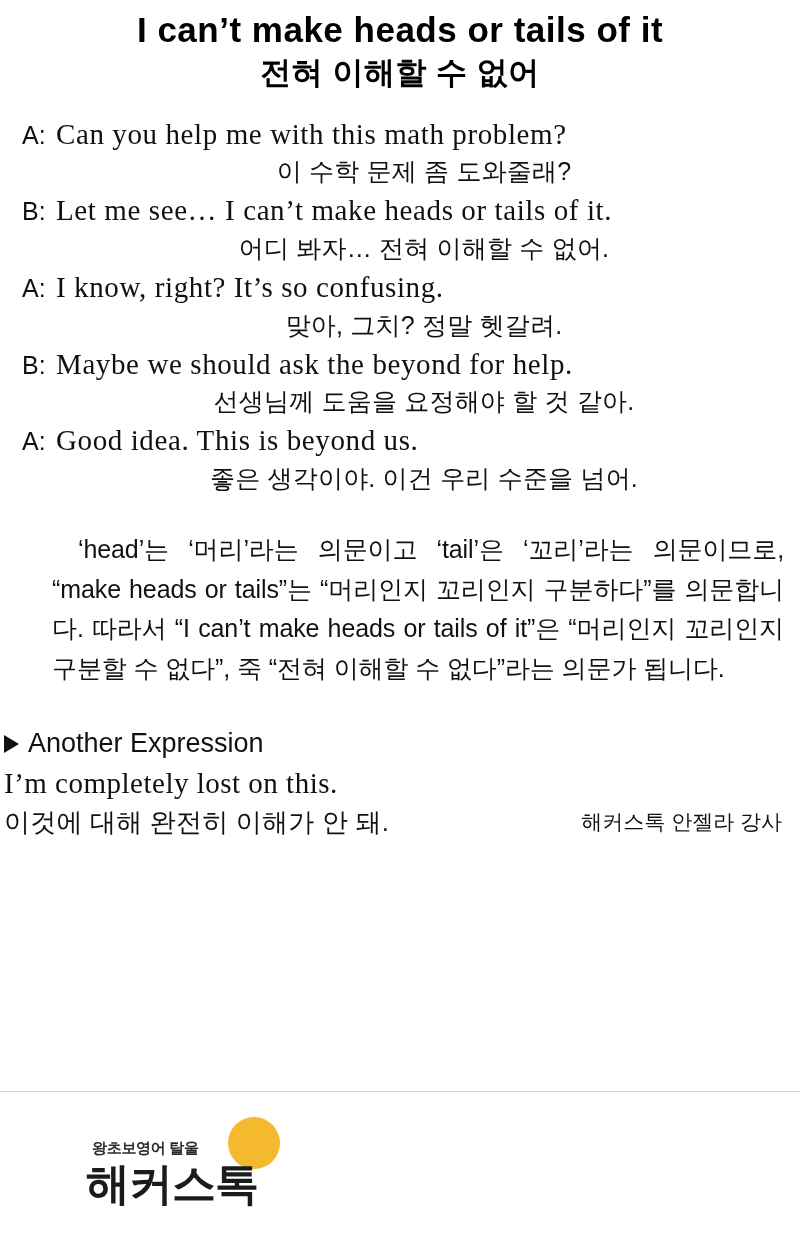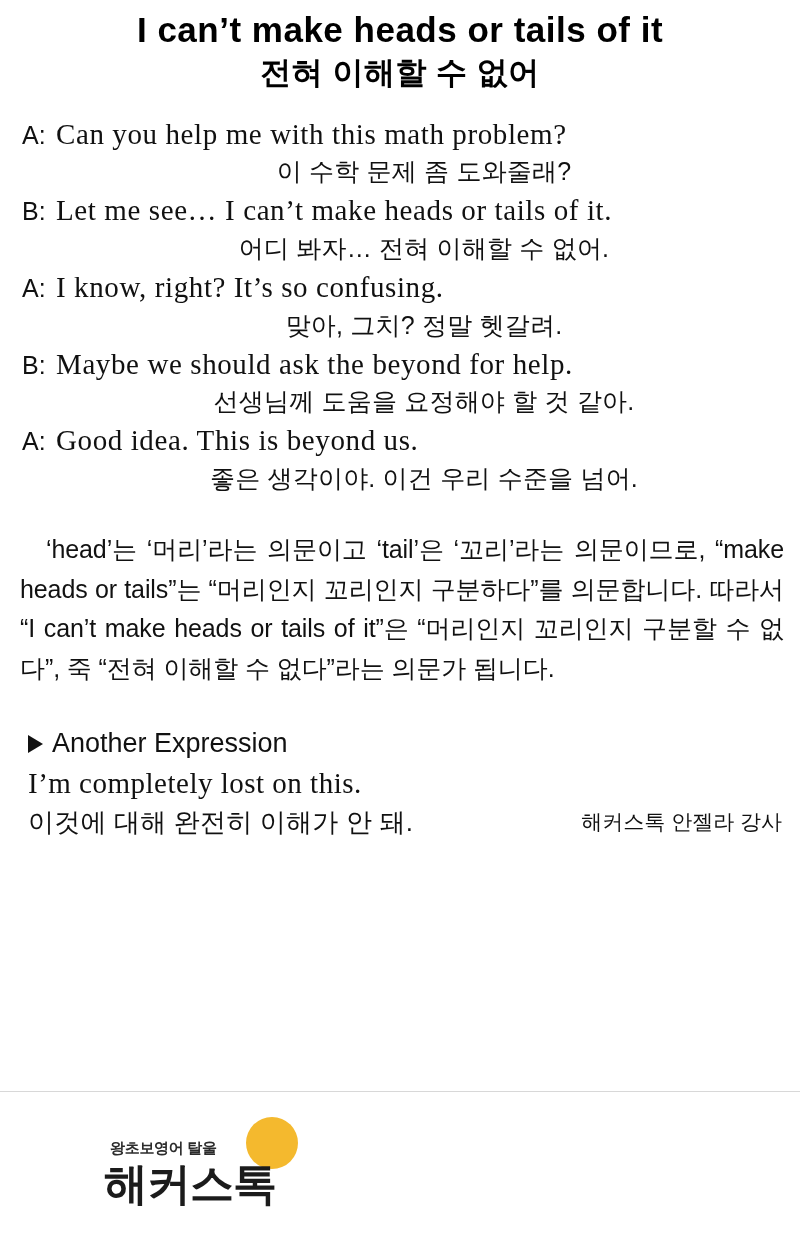--- a/index.html
+++ b/index.html
@@ -85,26 +85,27 @@
   .explanation {
     margin-top: 34px;
     padding-left: 20px;
     padding-right: 16px;
     font-family: "Liberation Sans", sans-serif;
     font-size: 25px;
     line-height: 1.58;
     text-align: justify;
     text-indent: 26px;
     letter-spacing: -0.1px;
+    margin-left: 32px;
   }
 
   
   .another-block {
     margin-top: 40px;
-    padding-left: 28px;
+    padding-left: 4px;
     padding-right: 16px;
   }
   .another-head {
     font-family: "Liberation Sans", sans-serif;
     font-size: 27px;
     display: flex;
     align-items: center;
     gap: 9px;
     color: #111;
   }
@@ -155,21 +156,21 @@
     position: absolute;
     top: 0;
     left: 0;
     width: 800px;
     height: 1px;
     background: #d8d8d8;
   }
   .logo-wrap {
     position: absolute;
     top: 26px;
-    left: 104px;
+    left: 86px;
     width: 215px;
     height: 104px;
   }
   .logo-dot {
     position: absolute;
     width: 52px;
     height: 52px;
     border-radius: 50%;
     background: #f4b92e;
     left: 142px;

